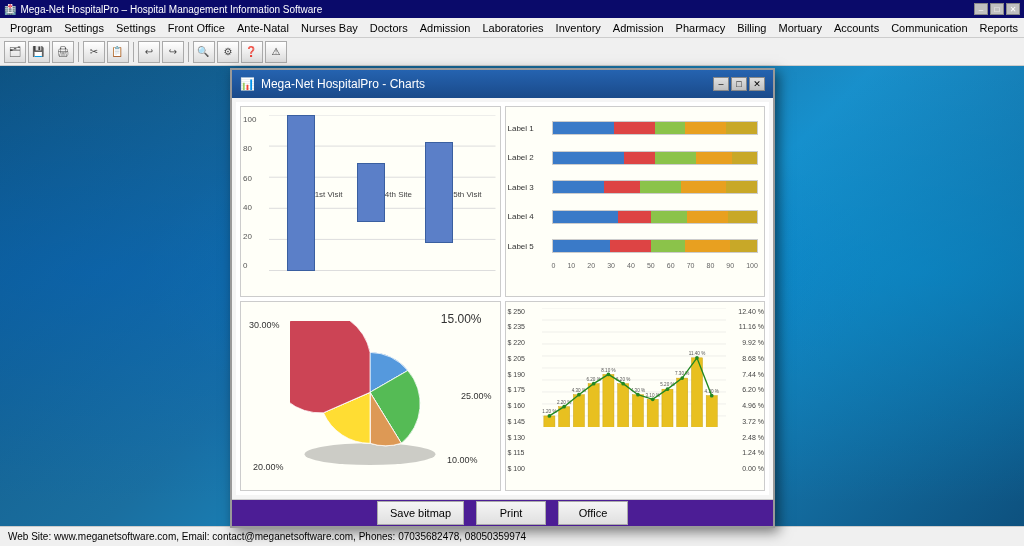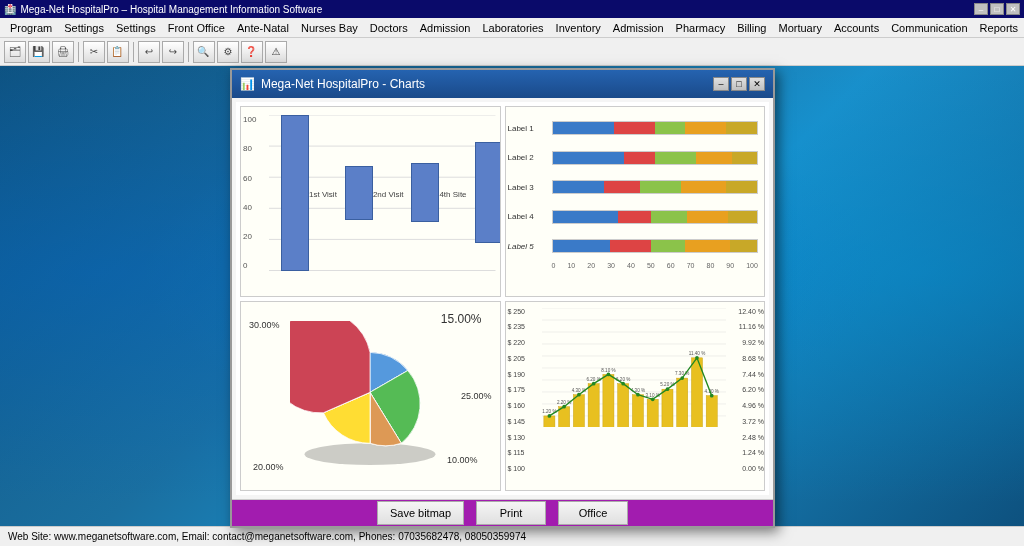--- a/index.html
+++ b/index.html
@@ -209,21 +209,21 @@
       display: flex;
       align-items: center;
       justify-content: center;
       position: relative;
     }
     .pie-svg { width: 160px; height: 150px; }
 
     
     .modal-footer {
       height: 27px;
-      background: #a21caf;
+      background: #4c1d95;
       border-top: 1px solid #ccc;
       display: flex;
       align-items: center;
       justify-content: center;
       gap: 12px;
       padding: 4px;
     }
     .modal-footer-btn {
       min-width: 70px;
       height: 24px;
@@ -324,24 +324,20 @@
           <line x1="0" y1="80%" x2="100%" y2="80%" stroke="#ddd" stroke-width="1"></line>
           <line x1="0" y1="100%" x2="100%" y2="100%" stroke="#ddd" stroke-width="1"></line>
         </svg>
 
         <div class="bars-container">
           <div class="bar-group">
             <div class="bar" style="height:100%;"></div>
             <div class="bar-label">1st Visit</div>
           </div>
           <div class="bar-group">
-            <div class="bar" style="height:35%;"></div>
-            <div class="bar-label">2nd Visit</div>
-          </div>
-          <div class="bar-group">
             <div class="bar" style="height:38%;"></div>
             <div class="bar-label">4th Site</div>
           </div>
           <div class="bar-group">
             <div class="bar" style="height:65%;"></div>
             <div class="bar-label">5th Visit</div>
           </div>
         </div>
       </div>
     </div>
@@ -389,21 +385,21 @@
             <div style="display:flex;height:14px;width:100%;border:1px solid #ccc;">
               <div style="width:32%;background:#3a7ac8;"></div>
               <div style="width:16%;background:#d44;"></div>
               <div style="width:18%;background:#8bc34a;"></div>
               <div style="width:20%;background:#e8a020;"></div>
               <div style="width:14%;background:#c8a828;"></div>
             </div>
           </div>
 
           <div style="display:flex;align-items:center;flex:1;position:relative;">
-            <span style="position:absolute;left:-44px;font-size:8px;color:#333;font-style:italic;">Label 5</span>
+            <span style="position:absolute;left:-44px;font-size:8px;color:#333;">Label 5</span>
             <div style="display:flex;height:14px;width:100%;border:1px solid #ccc;">
               <div style="width:28%;background:#3a7ac8;"></div>
               <div style="width:20%;background:#d44;"></div>
               <div style="width:17%;background:#8bc34a;"></div>
               <div style="width:22%;background:#e8a020;"></div>
               <div style="width:13%;background:#c8a828;"></div>
             </div>
           </div>
         </div>
 

